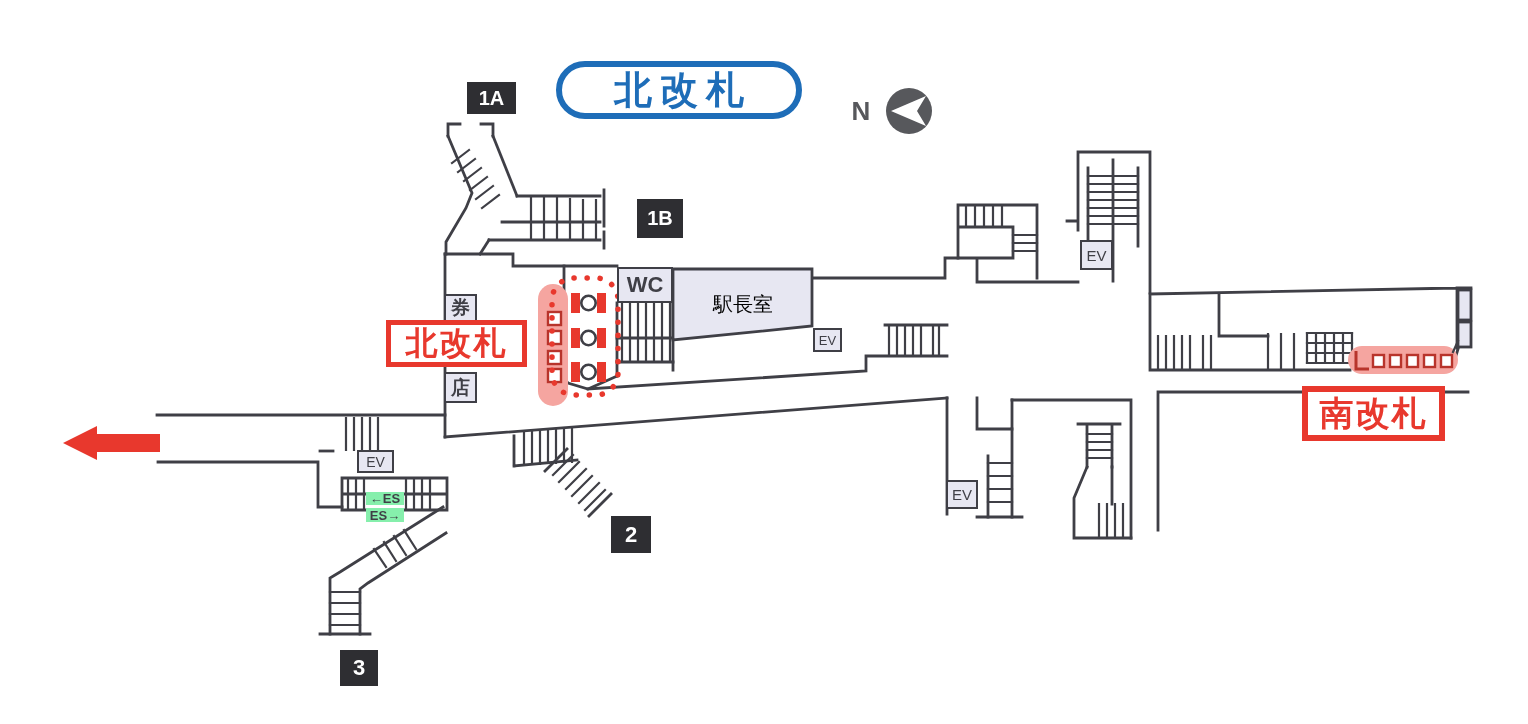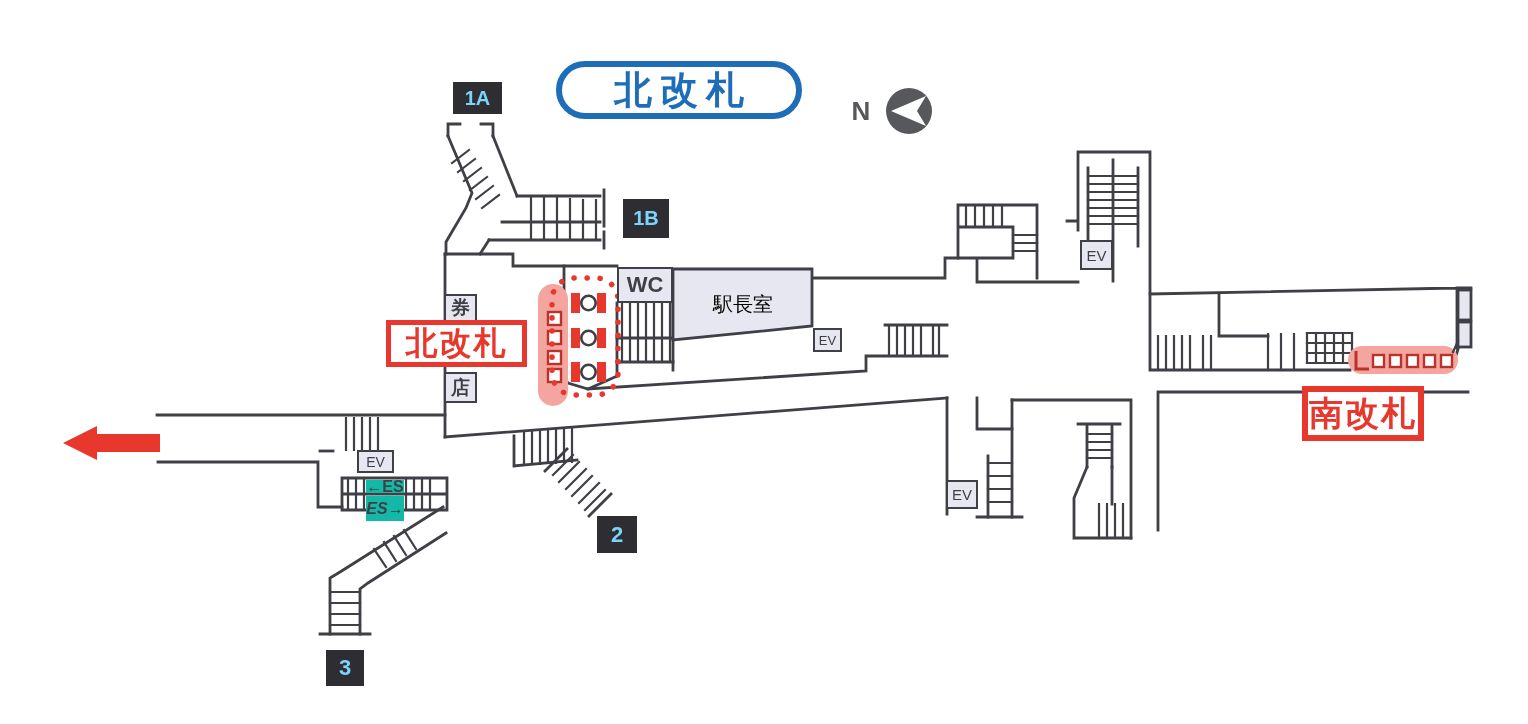--- a/index.html
+++ b/index.html
@@ -11,26 +11,26 @@
          font-family:"Liberation Sans","DejaVu Sans",sans-serif;}
   #stage svg{position:absolute;left:0;top:0;}
   .ln{stroke:var(--line);stroke-width:2.8;fill:none;stroke-linecap:square;}
   .thin{stroke-width:2.2;}
   .pink{fill:var(--pink);stroke:none;}
   .gatesq{fill:#fff;stroke:var(--dkred);stroke-width:2.4;}
   .redshape{fill:var(--red);stroke:none;}
   .dotoval{fill:none;stroke:var(--red);stroke-width:5.5;stroke-dasharray:0.1 13;stroke-linecap:round;}
   .room{fill:var(--fill);stroke:var(--line);stroke-width:2.8;}
   .abs{position:absolute;box-sizing:border-box;display:flex;align-items:center;justify-content:center;}
-  .badge{background:var(--badge);color:#7dd3fc;font-weight:bold;font-size:20px;}
+  .badge{background:var(--badge);color:#ffffff;font-weight:bold;font-size:20px;margin-left:14px;}
   .roombox{background:var(--fill);border:2.5px solid var(--line);color:var(--line);font-weight:bold;text-align:center;}
   .redlabel{background:#fff;border:5px solid var(--red);color:var(--red);font-weight:bold;}
   .oval-title{background:#fff;border:6px solid var(--blue);border-radius:999px;color:var(--blue);
               font-weight:bold;font-size:38px;letter-spacing:8px;padding-left:8px;}
-  .estext{font-size:16px;font-weight:bold;color:var(--line);background:#14b8a6;}
+  .estext{font-size:13px;font-weight:bold;color:var(--line);background:#86efac;margin-top:12px;}
 </style>
 </head>
 <body>
 
 <div id="stage">
 
 <svg width="1528" height="724" viewBox="0 0 1528 724">
 
   <g>
     <path class="ln" d="M460,124 L448,124 L448,136"></path>
@@ -185,18 +185,18 @@
 
 <div class="abs roombox" style="left:444px;top:294px;width:33px;height:28px;font-size:19px;">券</div>
 <div class="abs roombox" style="left:444px;top:372px;width:33px;height:31px;font-size:19px;">店</div>
 
 <div class="abs roombox" style="left:357px;top:450px;width:37px;height:23px;font-size:14px;font-weight:normal;border-width:2px;">EV</div>
 <div class="abs roombox" style="left:813px;top:328px;width:29px;height:24px;font-size:13px;font-weight:normal;border-width:2px;">EV</div>
 <div class="abs roombox" style="left:1080px;top:240px;width:33px;height:30px;font-size:15px;font-weight:normal;border-width:2px;">EV</div>
 <div class="abs roombox" style="left:946px;top:480px;width:32px;height:29px;font-size:15px;font-weight:normal;border-width:2px;">EV</div>
 
 <div class="abs estext" style="left:366px;top:480px;width:38px;height:13px;">←ES</div>
-<div class="abs estext" style="left:366px;top:496px;width:38px;height:25px;font-style:italic;">ES→</div>
+<div class="abs estext" style="left:366px;top:496px;width:38px;height:14px;">ES→</div>
 
 <div class="abs redlabel" style="left:386px;top:320px;width:141px;height:47px;font-size:32px;letter-spacing:2px;">北改札</div>
-<div class="abs redlabel" style="left:1302px;top:386px;width:122px;height:55px;font-size:34px;letter-spacing:2px;border-width:6px;">南改札</div>
+<div class="abs redlabel" style="left:1302px;top:386px;width:143px;height:55px;font-size:34px;letter-spacing:2px;border-width:6px;">南改札</div>
 
 </div>
 
 </body></html>

